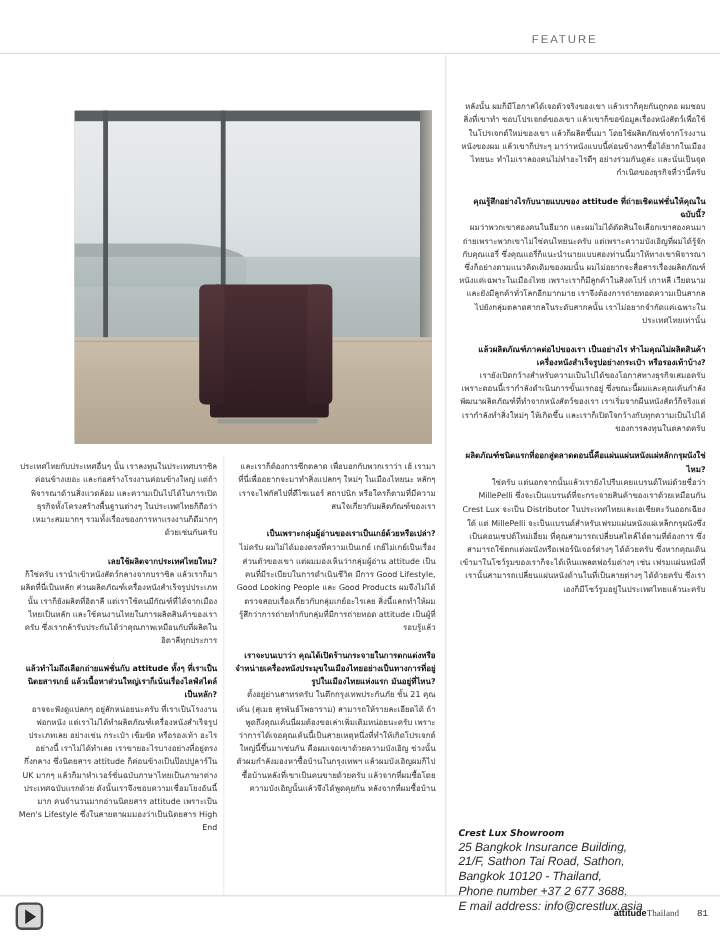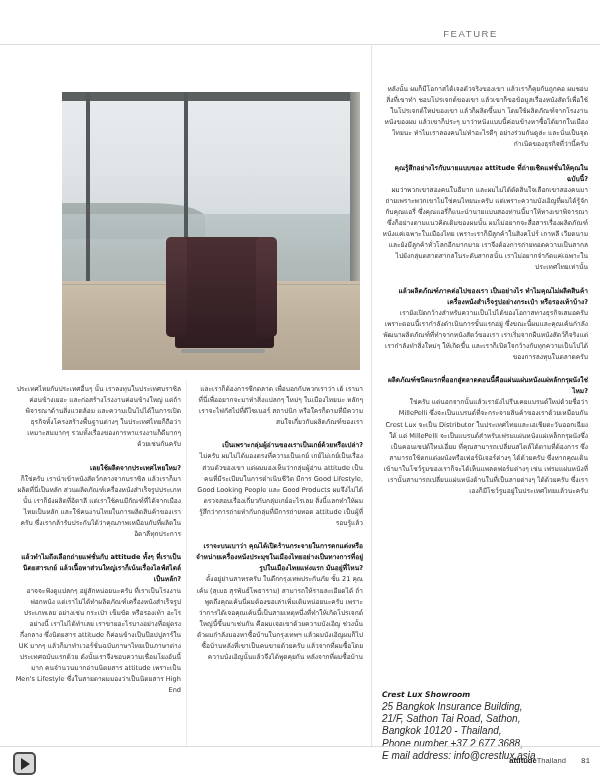--- a/index.html
+++ b/index.html
@@ -229,21 +229,21 @@
   .footer-brand {
     position: absolute;
     right: 10px;
     top: 756px;
     font-size: 7.6px;
     color: #3a3a3a;
     font-family: "Liberation Sans", sans-serif;
     white-space: nowrap;
   }
   .footer-brand b { font-weight: bold; color: #111; }
-  .footer-brand .th { font-weight: 400; color: #444; }
+  .footer-brand .th { font-weight: 400; color: #444; font-family: Liberation Serif, serif; }
   .footer-brand .pg { margin-left: 15px; color: #333; font-family: Liberation Mono, monospace; }
 
   
   .play-btn {
     position: absolute;
     left: 13px;
     top: 752px;
     width: 23px;
     height: 23px;
     border-radius: 5px;

